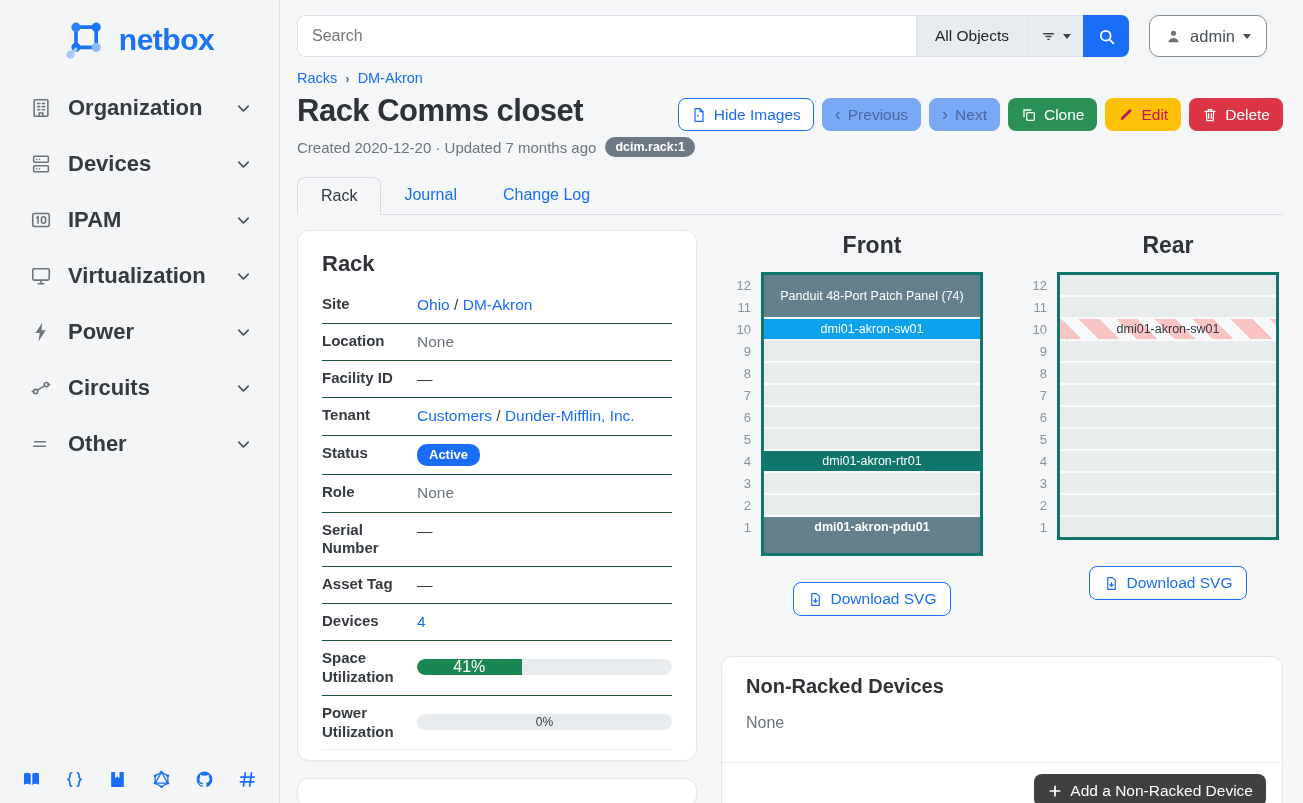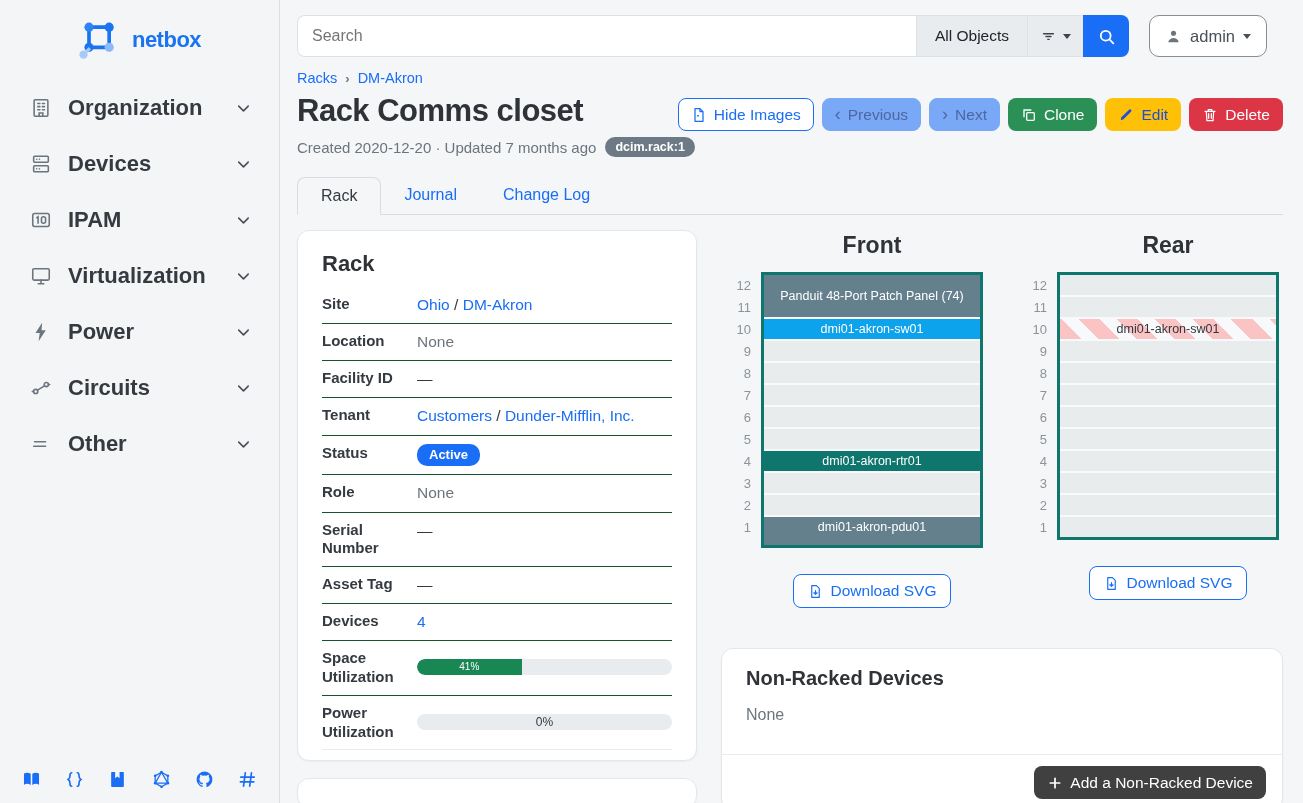--- a/index.html
+++ b/index.html
@@ -4,21 +4,21 @@
 <style>
   html,body{margin:0;padding:0;width:1303px;height:803px;overflow:hidden;
     font-family:"Liberation Sans",sans-serif;background:#f5f6f8;color:#343a40;}
   *{box-sizing:border-box;}
   a{text-decoration:none;}
 
   
   .sidebar{position:absolute;left:0;top:0;width:280px;height:803px;background:#f3f5f6;
     border-right:1px solid #dcdfe2;}
   .logo{display:flex;align-items:center;justify-content:center;gap:10px;padding-top:14px;height:66px;}
-  .logo-text{font-size:22px;font-weight:700;color:#1a73f0;letter-spacing:-.5px;}
+  .logo-text{font-size:30px;font-weight:700;color:#1a73f0;letter-spacing:-.5px;}
   .nav{margin-top:14px;}
   .nav-item{display:flex;align-items:center;gap:16px;padding:15px 26px 15px 30px;cursor:pointer;}
   .nav-icon{width:22px;height:22px;color:#6c757d;display:inline-flex;}
   .nav-icon svg{width:22px;height:22px;}
   .nav-label{font-size:22px;font-weight:700;color:#343a40;}
   .nav-chev{margin-left:auto;color:#495057;display:inline-flex;}
   .nav-chev svg{width:19px;height:19px;}
   .side-foot{position:absolute;left:0;right:0;bottom:14px;display:flex;justify-content:space-between;
     padding:0 22px;}
   .foot-icon{color:#1a6ef5;display:inline-flex;cursor:pointer;}
@@ -55,21 +55,21 @@
   .page-title{font-size:31px;font-weight:700;color:#2f3337;letter-spacing:-.5px;padding-top:5px;}
   .btn-row{display:flex;gap:8px;margin-top:10px;}
   .btn{display:inline-flex;align-items:center;gap:7px;height:33px;padding:0 12px;border-radius:8px;
     font-size:15.5px;border:1px solid transparent;cursor:pointer;white-space:nowrap;
     font-family:"Liberation Sans",sans-serif;}
   .btn svg{width:16px;height:16px;}
   .btn-outline-blue{background:#fff;border-color:#1a6ef5;color:#1a6ef5;}
   .btn-prevnext{background:#79a9f6;color:#4c67a3;border-color:#79a9f6;}
   .btn-prevnext .chev-glyph{font-size:18px;line-height:1;margin-top:-2px;}
   .btn-green{background:#2a9055;color:#fff;}
-  .btn-yellow{background:#ffc107;color:#1d4ed8;}
+  .btn-yellow{background:#ffc107;color:#be185d;}
   .btn-red{background:#dc3545;color:#fff;}
   .btn-primary{background:#404040;color:#fff;}
 
   .meta-row{padding:6px 20px 0 16px;font-size:15px;color:#6c757d;display:flex;align-items:center;gap:9px;}
   .id-badge{background:#6d7a85;color:#fff;font-size:12.5px;font-weight:700;border-radius:10px;
     padding:3px 10px;}
 
   .tabs{margin:20px 20px 0 16px;border-bottom:1px solid #d9dde1;display:flex;}
   .tab{padding:9px 23px;font-size:16px;cursor:pointer;color:#1a6ef5;}
   .tab.active{color:#343a40;border:1px solid #d9dde1;border-bottom:1px solid #f5f6f8;
@@ -84,21 +84,21 @@
   .card-title{font-size:22px;font-weight:700;color:#2f3337;margin:2px 0 10px 0;}
   .irow{display:flex;padding:8px 0;border-bottom:1px solid #14532d;align-items:flex-start;}
   .ilabel{width:95px;flex:none;font-weight:700;font-size:15px;color:#343a40;line-height:1.25;}
   .ival{flex:1;font-size:15.5px;color:#343a40;line-height:1.3;}
   .ival a{color:#1a6ef5;cursor:pointer;}
   .muted{color:#6c757d;}
   .badge-active{display:inline-block;background:#1a6ef5;color:#fff;font-size:13px;font-weight:700;
     border-radius:10px;padding:3px 12px;}
   .pbar{position:relative;height:16px;background:#e9ecef;border-radius:8px;margin-top:10px;overflow:hidden;}
   .pfill{height:16px;background:#198754;border-radius:8px 0 0 8px;text-align:center;
-    color:#fff;font-size:10px;line-height:16px;}
+    color:#fff;font-size:16px;line-height:16px;}
   .pbar-label{position:absolute;left:0;right:0;top:0;text-align:center;font-size:12px;
     line-height:16px;color:#32373c;}
   .stub-card{height:30px;margin-top:17px;}
 
   
   .elevations{display:flex;gap:34px;padding-top:0;}
   .elev-title{margin-left:40px;width:222px;text-align:center;font-size:23px;font-weight:700;
     color:#2f3337;margin-bottom:13px;padding-top:2px;}
   .elev-row{display:flex;}
   .unit-col{width:40px;padding-right:10px;text-align:right;color:#8b949b;font-size:13px;padding-top:3px;}
@@ -480,21 +480,21 @@
                 <div class="slot device" style="height: 42px; background: rgb(100, 128, 141); line-height: 42px;">Panduit 48-Port Patch Panel (74)</div>
                 <div class="slot device" style="height: 20px; background: rgb(12, 162, 236); line-height: 20px;">dmi01-akron-sw01</div>
                 <div class="slot empty" style="height: 20px;"></div>
                 <div class="slot empty" style="height: 20px;"></div>
                 <div class="slot empty" style="height: 20px;"></div>
                 <div class="slot empty" style="height: 20px;"></div>
                 <div class="slot empty" style="height: 20px;"></div>
                 <div class="slot device" style="height: 20px; background: #0f766e; line-height: 20px;">dmi01-akron-rtr01</div>
                 <div class="slot empty" style="height: 20px;"></div>
                 <div class="slot empty" style="height: 20px;"></div>
-                <div class="slot device" style="height: 28px; background: rgb(100, 128, 141); line-height: 20px;">dmi01-akron-pdu01</div>
+                <div class="slot device" style="height: 36px; background: rgb(100, 128, 141); line-height: 20px; font-weight: bold;">dmi01-akron-pdu01</div>
               </div>
           </div>
           <div class="dl-wrap">
             <button class="btn-dl">
               <span style="display:inline-flex;">
                 <svg viewBox="0 0 24 24" fill="none" stroke="currentColor" stroke-width="1.9" stroke-linecap="round" stroke-linejoin="round">
                   <path d="M6 2.5h7.5l4.5 4.5v14.5H6z"></path>
                     <path d="M12 10.5v6M9.5 14l2.5 2.5L14.5 14"></path>
                   </svg>
               </span>

